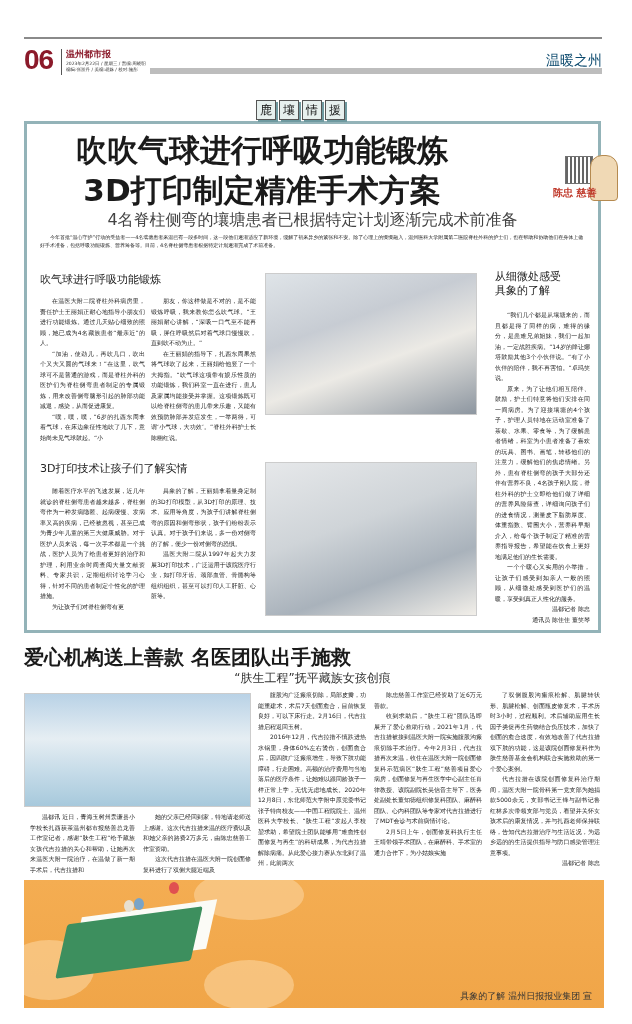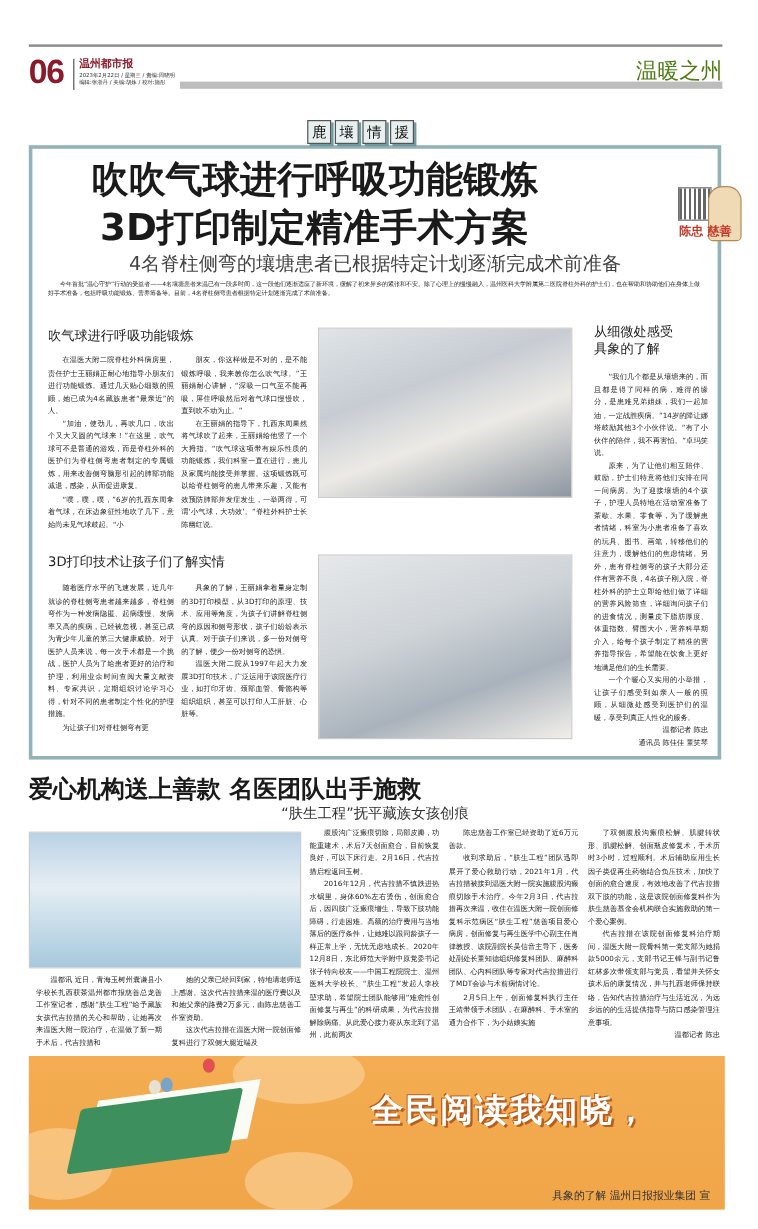--- a/index.html
+++ b/index.html
@@ -4,34 +4,34 @@
 <style>
   html, body { margin:0; padding:0; background:#ffffff; }
   body { width:632px; height:1024px; position:relative; overflow:hidden; font-family:"DejaVu Sans", sans-serif; color:#1a1a1a; }
   .abs { position:absolute; }
   .rule-top { left:24px; top:37px; width:578px; height:2px; background:#8a8a8a; }
   .page-num { left:24px; top:46px; font-family:"Liberation Sans", sans-serif; font-weight:bold; font-size:28px; color:#8b1a2a; letter-spacing:-1px; line-height:28px; }
   .vbar { left:61px; top:49px; width:1px; height:26px; background:#555; }
   .paper-name { left:66px; top:49px; font-size:9px; font-weight:bold; color:#8b1a2a; line-height:10px; }
   .meta { left:66px; top:61px; font-size:4.5px; color:#333; line-height:6px; white-space:nowrap; }
   .grey-bar { left:150px; top:68px; width:452px; height:6px; background:#bdbdbd; }
-  .section-title { right:30px; top:48px; font-size:18px; color:#4d7c0f; font-family:"DejaVu Sans", sans-serif; line-height:24px; }
+  .section-title { right:30px; top:48px; font-size:14px; color:#0c4a6e; font-family:"DejaVu Sans", sans-serif; line-height:24px; }
 
   .box { left:24px; top:121px; width:577px; height:512px; border:3px solid #93b3b8; box-sizing:border-box; }
   .tag-wrap { left:256px; top:100px; display:flex; gap:3px; }
   .tag-ch { width:18px; height:18px; border:1px solid #555; background:#e7f0ee; font-size:12px; line-height:18px; text-align:center; color:#111; box-shadow:2px 2px 0 #6f9aa0; }
   .headline { left:24px; width:476px; text-align:center; font-weight:bold; font-family:"DejaVu Sans", sans-serif; color:#1a1a1a; }
   .hl1 { top:132px; font-size:31px; line-height:36px; }
   .hl2 { top:172px; font-size:31px; line-height:36px; }
   .subhead { left:24px; top:210px; width:577px; text-align:center; font-size:16px; color:#444; line-height:20px; }
   .qr { left:565px; top:156px; width:26px; height:26px; background:
       repeating-linear-gradient(90deg,#333 0 2px,#fff 2px 4px),
       #fff; opacity:.75; border:1px solid #444; }
   .mascot { left:590px; top:155px; width:26px; height:44px; background:#f0d9b5; border-radius:12px 12px 4px 4px; border:1px solid #b58a50; }
-  .mascot-label { left:553px; top:186px; font-size:10px; font-weight:bold; color:#c0392b; white-space:nowrap;margin-left:13px; }
+  .mascot-label { left:553px; top:186px; font-size:10px; font-weight:bold; color:#c0392b; white-space:nowrap; }
   .intro { left:40px; top:233px; width:548px; font-size:5px; line-height:8px; color:#222; text-indent:10px; }
 
   .col-head { font-size:11px; color:#222; line-height:14px; }
   .col-text { font-size:6px; line-height:10.5px; color:#222; text-align:justify; }
   .col-text p { margin:0; text-indent:12px; }
 
   .photo { background:linear-gradient(135deg,#c9cfd6,#e8e2de 40%,#9aa3ad); border:1px solid #ccc; }
   .photo1 { left:265px; top:273px; width:210px; height:140px; background:linear-gradient(160deg,#dfe4e8 0%,#c7ccd3 35%,#eceae5 60%,#8d96a0 100%); }
   .photo2 { left:265px; top:462px; width:210px; height:152px; background:linear-gradient(160deg,#e6e8ea 0%,#cfd4d8 40%,#a9b2bb 70%,#f2efe9 100%); }
   .photo3 { left:24px; top:693px; width:225px; height:112px; background:linear-gradient(180deg,#b9d2e6 0%,#e6eef3 40%,#c5dbe8 70%,#a7c9dc 100%); }
@@ -141,15 +141,14 @@
 
 <div class="abs banner">
   <div class="cloud" style="left:-20px; top:60px; width:90px; height:60px;"></div>
   <div class="cloud" style="left:170px; top:-10px; width:110px; height:50px;"></div>
   <div class="cloud" style="left:180px; top:80px; width:90px; height:50px;"></div>
   <div class="book-pages"></div>
   <div class="book"></div>
   <div class="balloon" style="left:145px; top:2px; background:#e05050;"></div>
   <div class="balloon" style="left:100px; top:20px; background:#e8e0d0;"></div>
   <div class="balloon" style="left:110px; top:18px; background:#7aa4c7;"></div>
-  <div class="banner-l1">全民阅读我知晓，</div>
   <div class="banner-credit">具象的了解 温州日报报业集团 宣</div>
 </div>
 
 </body></html>

